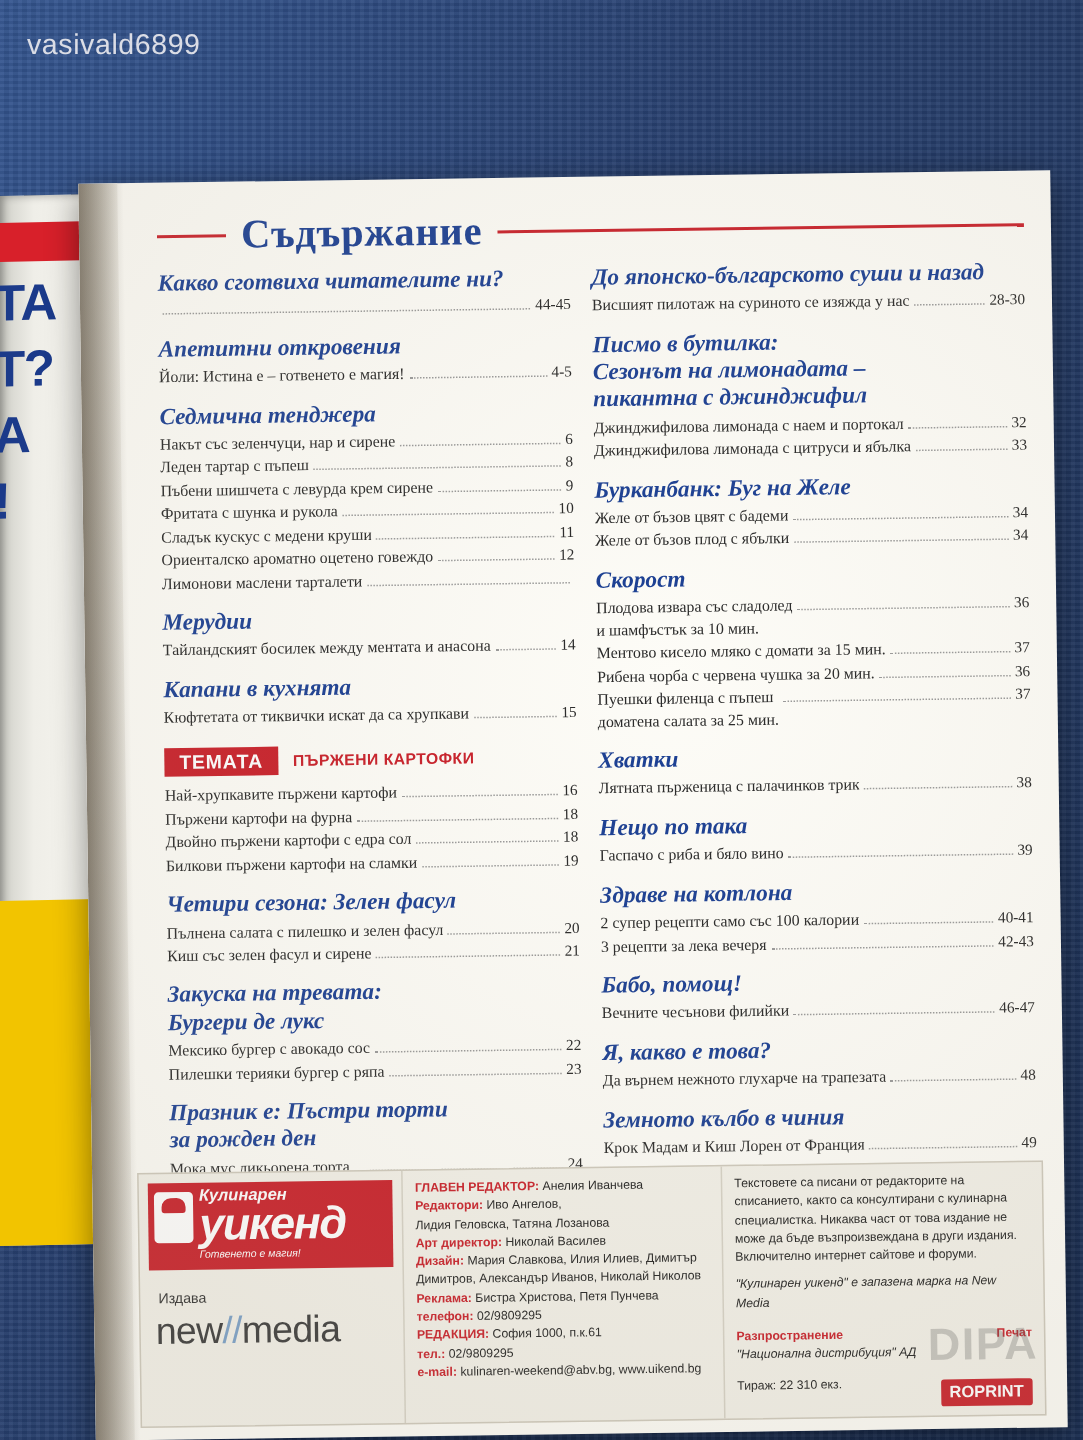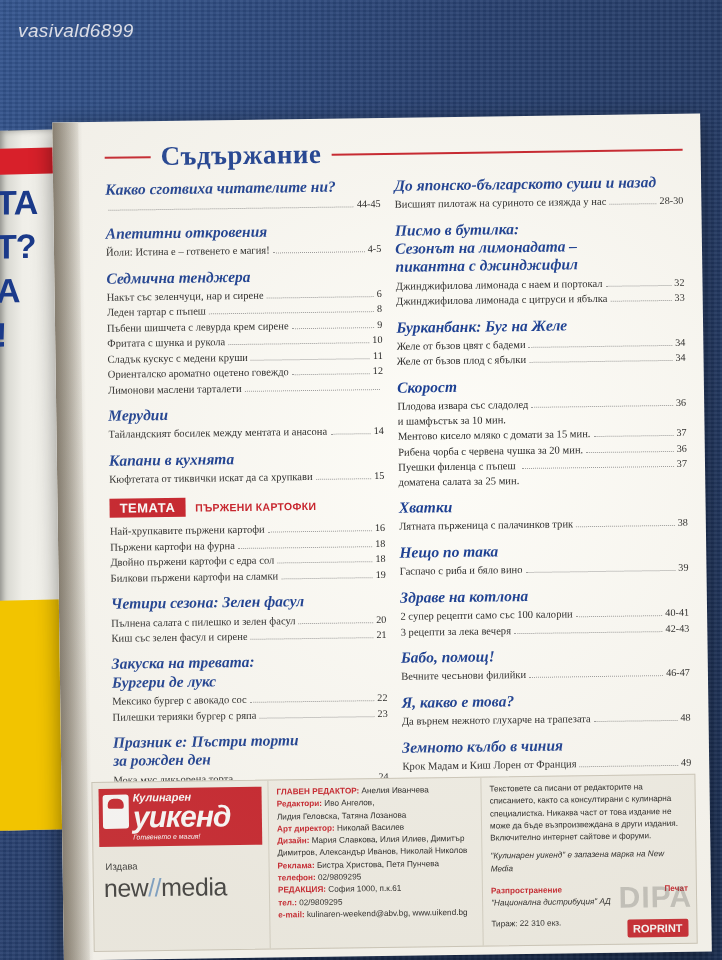--- a/index.html
+++ b/index.html
@@ -13,21 +13,21 @@
   .bg{
     position:absolute;inset:0;
     background:
       repeating-linear-gradient(180deg, rgba(255,255,255,0.035) 0 2px, rgba(0,0,0,0.05) 2px 4px),
       repeating-linear-gradient(90deg, rgba(255,255,255,0.03) 0 3px, rgba(0,0,0,0.04) 3px 6px),
       linear-gradient(120deg,#34558f 0%,#28406f 40%,#1e3358 100%);
   }
   .watermark-tl{
     position:absolute;left:18px;top:20px;
     color:#e9e9ee;font-family:"Liberation Sans",sans-serif;
-    font-size:19px;letter-spacing:.4px;opacity:.92;font-style:italic;
+    font-size:19px;letter-spacing:.4px;opacity:.92;
   }
   
   .left-page{
     position:absolute;left:0;top:130px;width:64px;height:700px;
     background:linear-gradient(90deg,#cfcfc8 0%,#efeee8 35%,#f6f5ef 100%);
     transform:skewY(-1.2deg);
     box-shadow:2px 0 6px rgba(0,0,0,.35) inset;
     overflow:hidden;
   }
   .lp-red{

